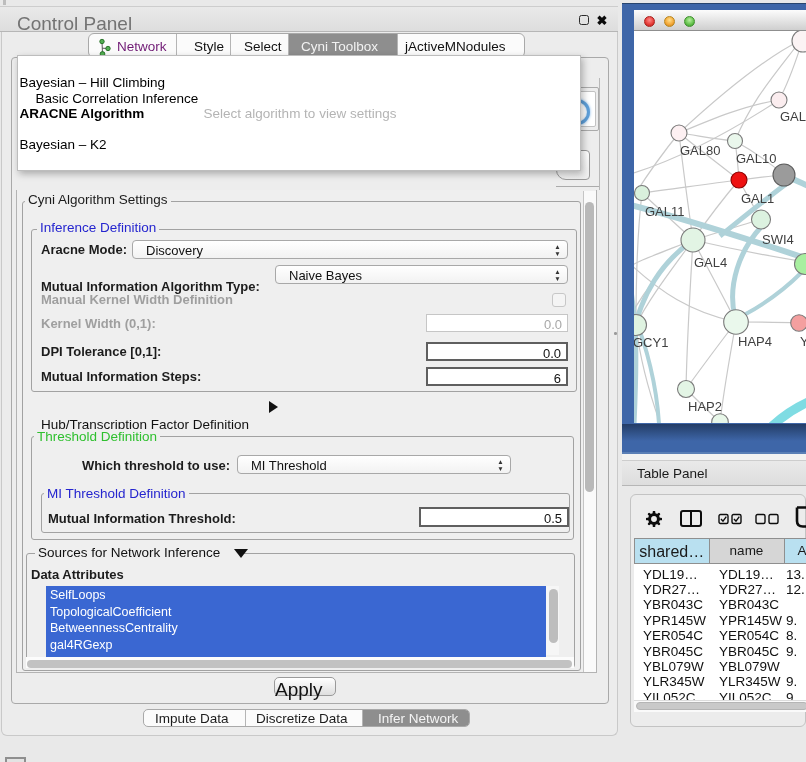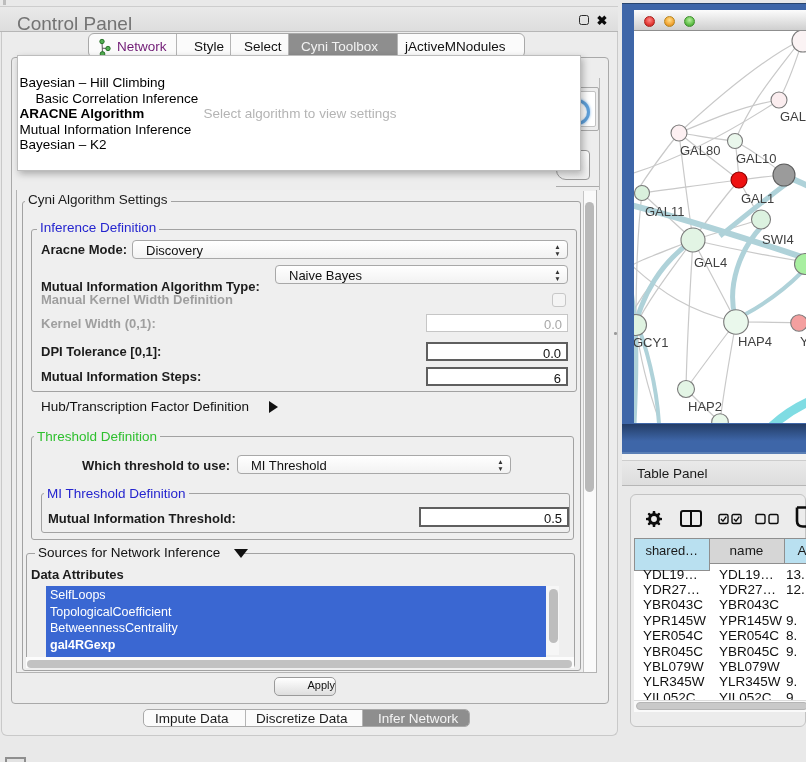--- a/index.html
+++ b/index.html
@@ -1,21 +1,21 @@
 <!DOCTYPE html>
 <html><head>
 <meta charset="utf-8">
 <style>
 * { margin:0; padding:0; box-sizing:border-box; }
 html,body { width:806px; height:762px; overflow:hidden; background:#e9e9e9;
   font-family:"Liberation Sans", sans-serif; }
 .abs { position:absolute; }
 .lbl { position:absolute; font-size:13px; font-weight:bold; color:#1c1c1c; white-space:nowrap; }
 .lblg { position:absolute; font-size:13px; font-weight:bold; color:#9f9f9f; white-space:nowrap; }
-.txt { position:absolute; font-size:13px; color:#111; white-space:nowrap; }
+.txt { position:absolute; font-size:13px; color:#111; white-space:nowrap;margin-top:18px; }
 .combo { position:absolute; background:linear-gradient(#ffffff,#f2f2f2); border:1px solid #a8a8a8;
   border-radius:4px; font-size:13px; color:#111; }
 .combo .ct { position:absolute; left:13px; top:2px; white-space:nowrap; }
 .combo .ar { position:absolute; right:5px; top:2px; width:9px; font-size:6.5px; line-height:7px;
   color:#333; text-align:center; }
 .inp { position:absolute; background:#fff; font-size:13px; text-align:center; }
 .inp span { position:absolute; right:5px; top:2px; }
 .gbox { position:absolute; border:1px solid #a2a2a2; border-radius:3px; }
 .gtitle { position:absolute; font-size:13.5px; background:#efefef; padding:0 3px; white-space:nowrap; }
 </style>
@@ -131,49 +131,48 @@
 <div class="gbox" style="left:26px;top:553px;width:549px;height:115px;"></div>
 <div class="gtitle" style="left:35px;top:545px;color:#111;padding-right:24px;">Sources for Network Inference</div>
 <div class="abs" style="left:234px;top:549px;width:0;height:0;border-top:9px solid #111;border-left:7px solid transparent;border-right:7px solid transparent;"></div>
 
 <div class="lbl" style="left:31px;top:567px;font-size:13px;">Data Attributes</div>
 
 <div class="abs" style="left:46px;top:586px;width:500px;height:82px;background:#3a67d2;overflow:hidden;">
   <div class="abs" style="left:4px;top:2px;font-size:12.5px;color:#fff;">SelfLoops</div>
   <div class="abs" style="left:4px;top:18.5px;font-size:12.5px;color:#fff;">TopologicalCoefficient</div>
   <div class="abs" style="left:4px;top:35px;font-size:12.5px;color:#fff;">BetweennessCentrality</div>
-  <div class="abs" style="left:4px;top:51.5px;font-size:12.5px;color:#fff;font-weight:bold;">gal4RGexp</div>
+  <div class="abs" style="left:4px;top:51.5px;font-size:12.5px;color:#fff;">gal4RGexp</div>
 </div>
 
 <div class="abs" style="left:546px;top:586px;width:13px;height:69px;background:#f6f6f6;"></div>
 <div class="abs" style="left:549px;top:589px;width:9px;height:54px;background:#bdbdbd;border-radius:4.5px;"></div>
 
 <div class="abs" style="left:26px;top:657px;width:548px;height:11px;background:#fcfcfc;"></div>
 <div class="abs" style="left:27px;top:660px;width:545px;height:8px;background:#c2c2c2;border-radius:4px;"></div>
 
 <div class="abs" style="left:274px;top:677px;width:62px;height:19px;background:linear-gradient(#ffffff,#dedede);
-  border:1px solid #9a9a9a;border-radius:5px;text-align:right;font-size:11px;color:#111;padding-top:1px;">Apply</div>
+  border:1px solid #9a9a9a;border-radius:5px;text-align:left;font-size:19px;color:#111;padding-top:1px;">Apply</div>
 
 <div class="abs" style="left:143px;top:709px;width:327px;height:18px;background:#fbfbfb;
   border:1px solid #a9a9a9;border-radius:5px;overflow:hidden;">
   <div class="abs" style="left:0;top:0;width:102px;height:18px;border-right:1px solid #b5b5b5;"></div>
   <div class="abs" style="left:102px;top:0;width:117px;height:18px;border-right:1px solid #b5b5b5;"></div>
   <div class="abs" style="left:219px;top:0;width:108px;height:18px;background:#8e8e8e;"></div>
   <div class="abs" style="left:11px;top:1px;font-size:13.5px;color:#1c1c1c;">Impute Data</div>
   <div class="abs" style="left:112px;top:1px;font-size:13.5px;color:#1c1c1c;">Discretize Data</div>
   <div class="abs" style="left:234px;top:1px;font-size:13.5px;color:#f4f4f4;">Infer Network</div>
 </div>
 
 <div class="abs" style="left:17px;top:55px;width:564px;height:116px;background:#fff;
   border:1px solid #bdbdbd;box-shadow:2px 3px 7px rgba(0,0,0,0.28);z-index:30;">
   <div class="abs" style="left:0;top:18px;width:564px;text-align:center;font-size:13.5px;color:#b4b4b4;margin-top:32px;">Select algorithm to view settings</div>
   <div class="abs" style="left:1.5px;top:19px;font-size:13.5px;color:#000;">Bayesian – Hill Climbing</div>
   <div class="abs" style="left:1.5px;top:34.5px;font-size:13.5px;color:#000;padding-left:16px;">Basic Correlation Inference</div>
   <div class="abs" style="left:1.5px;top:50px;font-size:13.5px;color:#000;font-weight:bold;">ARACNE Algorithm</div>
-  <div class="abs" style="left:1.5px;top:65.5px;font-size:13.5px;color:#000;">Mutual Information Inference</div>
   <div class="abs" style="left:1.5px;top:81px;font-size:13.5px;color:#000;">Bayesian – K2</div>
 </div>
 
 <div class="abs" style="left:5px;top:757px;width:21px;height:10px;border:2px solid #8f8f8f;background:#e3e3e3;"></div>
 
 <div class="abs" style="left:614px;top:332px;width:2.5px;height:2.5px;background:#9a9a9a;border-radius:50%;"></div>
 
 <div class="abs" style="left:622px;top:3px;width:184px;height:451px;background:#3e66a8;"></div>
 <div class="abs" style="left:622px;top:3px;width:184px;height:1px;background:#28456e;"></div>
 <div class="abs" style="left:622px;top:423.5px;width:184px;height:17px;background:linear-gradient(180deg, rgba(18,33,58,0.6), rgba(62,102,168,0));"></div>
@@ -299,22 +298,22 @@
 <svg class="abs" style="left:755px;top:512.5px;" width="24" height="12" viewBox="0 0 24 12">
   <rect x="1" y="1.5" width="9" height="9" rx="1.5" fill="none" stroke="#0d0d0d" stroke-width="1.4"></rect>
   <rect x="14" y="1.5" width="9" height="9" rx="1.5" fill="none" stroke="#0d0d0d" stroke-width="1.4"></rect>
 </svg>
 <svg class="abs" style="left:795px;top:506px;" width="11" height="22" viewBox="0 0 11 22">
   <path d="M2,1.5 L11,1.5 M2,1.5 L2,15 Q2,20.5 8,20.5 L11,20.5" fill="none" stroke="#0d0d0d" stroke-width="2.6"></path>
 </svg>
 
 <div class="abs" style="left:634px;top:538px;width:172px;height:174px;background:#fff;overflow:hidden;">
 
-  <div class="abs" style="left:0;top:0;width:75.5px;height:33px;background:#b9e0f0;border:1px solid #8f8f8f;
-    text-align:center;font-size:13px;color:#1a1a1a;padding-top:4px;">shared…</div>
+  <div class="abs" style="left:0;top:0;width:75.5px;height:26px;background:#b9e0f0;border:1px solid #8f8f8f;
+    text-align:center;font-size:16px;color:#1a1a1a;padding-top:4px;">shared…</div>
   <div class="abs" style="left:75.5px;top:0;width:75px;height:25.5px;background:#d6d6d6;border:1px solid #8f8f8f;border-left:none;
     text-align:center;font-size:13.5px;color:#1a1a1a;padding-top:4px;">name</div>
   <div class="abs" style="left:150.5px;top:0;width:30px;height:25.5px;background:#b9e0f0;border:1px solid #8f8f8f;border-left:none;
     font-size:13.5px;color:#1a1a1a;padding-top:4px;padding-left:13px;">A</div>
 
   <div class="abs" style="left:9px;top:28.5px;font-size:13.5px;color:#111;line-height:15.4px;">
     YDL19…<br>YDR27…<br>YBR043C<br>YPR145W<br>YER054C<br>YBR045C<br>YBL079W<br>YLR345W<br>YIL052C</div>
   <div class="abs" style="left:85px;top:28.5px;font-size:13.5px;color:#111;line-height:15.4px;">
     YDL19…<br>YDR27…<br>YBR043C<br>YPR145W<br>YER054C<br>YBR045C<br>YBL079W<br>YLR345W<br>YIL052C</div>
   <div class="abs" style="left:152px;top:28.5px;font-size:13.5px;color:#111;line-height:15.4px;">

